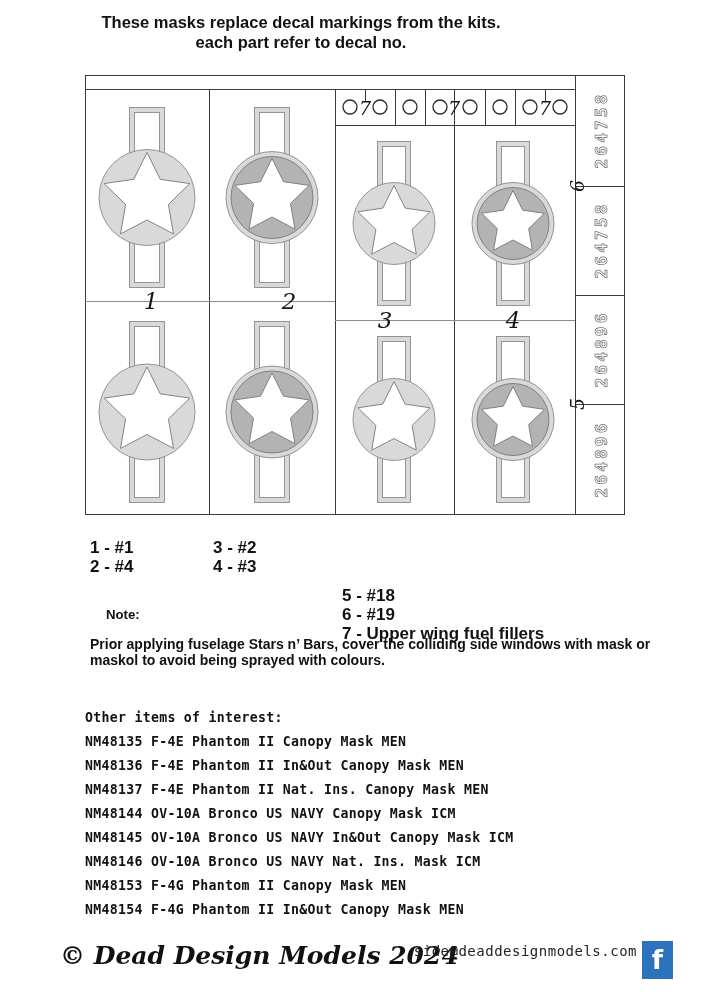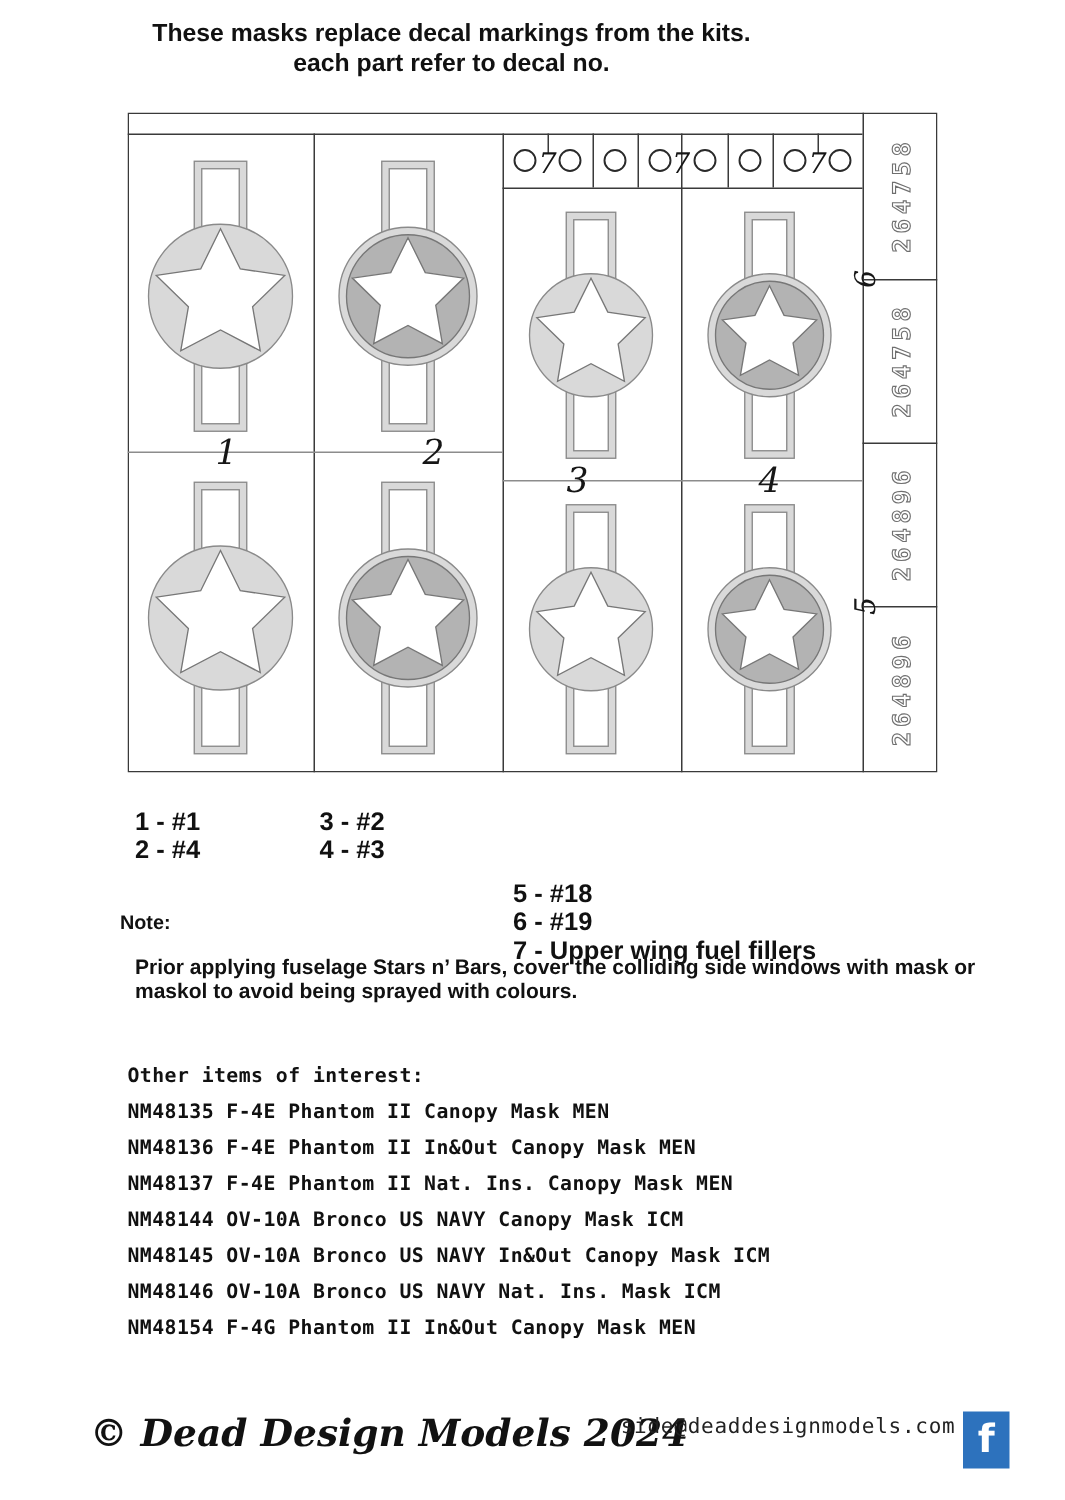--- a/index.html
+++ b/index.html
@@ -10,21 +10,21 @@
   .title{position:absolute;top:13px;left:0;width:602px;text-align:center;
     font-weight:bold;font-size:16.5px;line-height:19.5px;}
   #diagram{position:absolute;left:85px;top:75px;}
   .svg-line{stroke:#3a3a3a;stroke-width:1;fill:none;}
   .svg-gray{stroke:#8c8c8c;}
   .code-text{font-family:"DejaVu Sans Mono",monospace;font-weight:bold;font-size:16px;
     letter-spacing:3.2px;fill:#ffffff;stroke:#6f6f6f;stroke-width:0.75px;}
   .hand{font-family:"DejaVu Serif",serif;font-style:italic;fill:#161616;}
   .legend{position:absolute;top:538px;font-weight:bold;font-size:17px;line-height:19px;}
   .legend.c1{left:90px;}.legend.c2{left:213px;}.legend.c3{left:342px;margin-top:48px;}
-  .note-h{position:absolute;left:80px;top:607px;font-weight:bold;font-size:13.2px;}
+  .note-h{position:absolute;left:106px;top:607px;font-weight:bold;font-size:13.2px;}
   .note-b{position:absolute;left:90px;top:637px;width:572px;font-weight:bold;
     font-size:14px;line-height:15.5px;}
   .items{position:absolute;left:85px;top:706px;font-family:"DejaVu Sans Mono",monospace;
     font-weight:bold;font-size:13.2px;line-height:24px;letter-spacing:0.3px;}
   .copyright{position:absolute;left:60px;top:941px;font-family:"DejaVu Serif",serif;
     font-style:italic;font-weight:600;font-size:25px;}
   .urls{position:absolute;right:73px;top:941px;text-align:right;
     font-family:"DejaVu Sans Mono",monospace;font-size:14px;line-height:20px;
     color:#222;letter-spacing:0.5px;}
   .fb{position:absolute;left:642px;top:941px;width:31px;height:38px;
@@ -158,20 +158,21 @@
 <div class="note-b">Prior applying fuselage Stars n’ Bars, cover the colliding side windows with mask or maskol to avoid being sprayed with colours.</div>
 
 <div class="items">
   <div>Other items of interest:</div>
   <div>NM48135 F-4E Phantom II Canopy Mask MEN</div>
   <div>NM48136 F-4E Phantom II In&amp;Out Canopy Mask MEN</div>
   <div>NM48137 F-4E Phantom II Nat. Ins. Canopy Mask MEN</div>
   <div>NM48144 OV-10A Bronco US NAVY Canopy Mask ICM</div>
   <div>NM48145 OV-10A Bronco US NAVY In&amp;Out Canopy Mask ICM</div>
   <div>NM48146 OV-10A Bronco US NAVY Nat. Ins. Mask ICM</div>
+  <div>NM48153 F-4G Phantom II Canopy Mask MEN</div>
   <div>NM48154 F-4G Phantom II In&amp;Out Canopy Mask MEN</div>
 </div>
 
 <div class="copyright">© Dead Design Models 2024</div>
 <div class="urls">
   <div>side@deaddesignmodels.com</div>
 </div>
 <div class="fb" style="background: rgb(45, 114, 189);">
   <span>f</span>
 </div>

